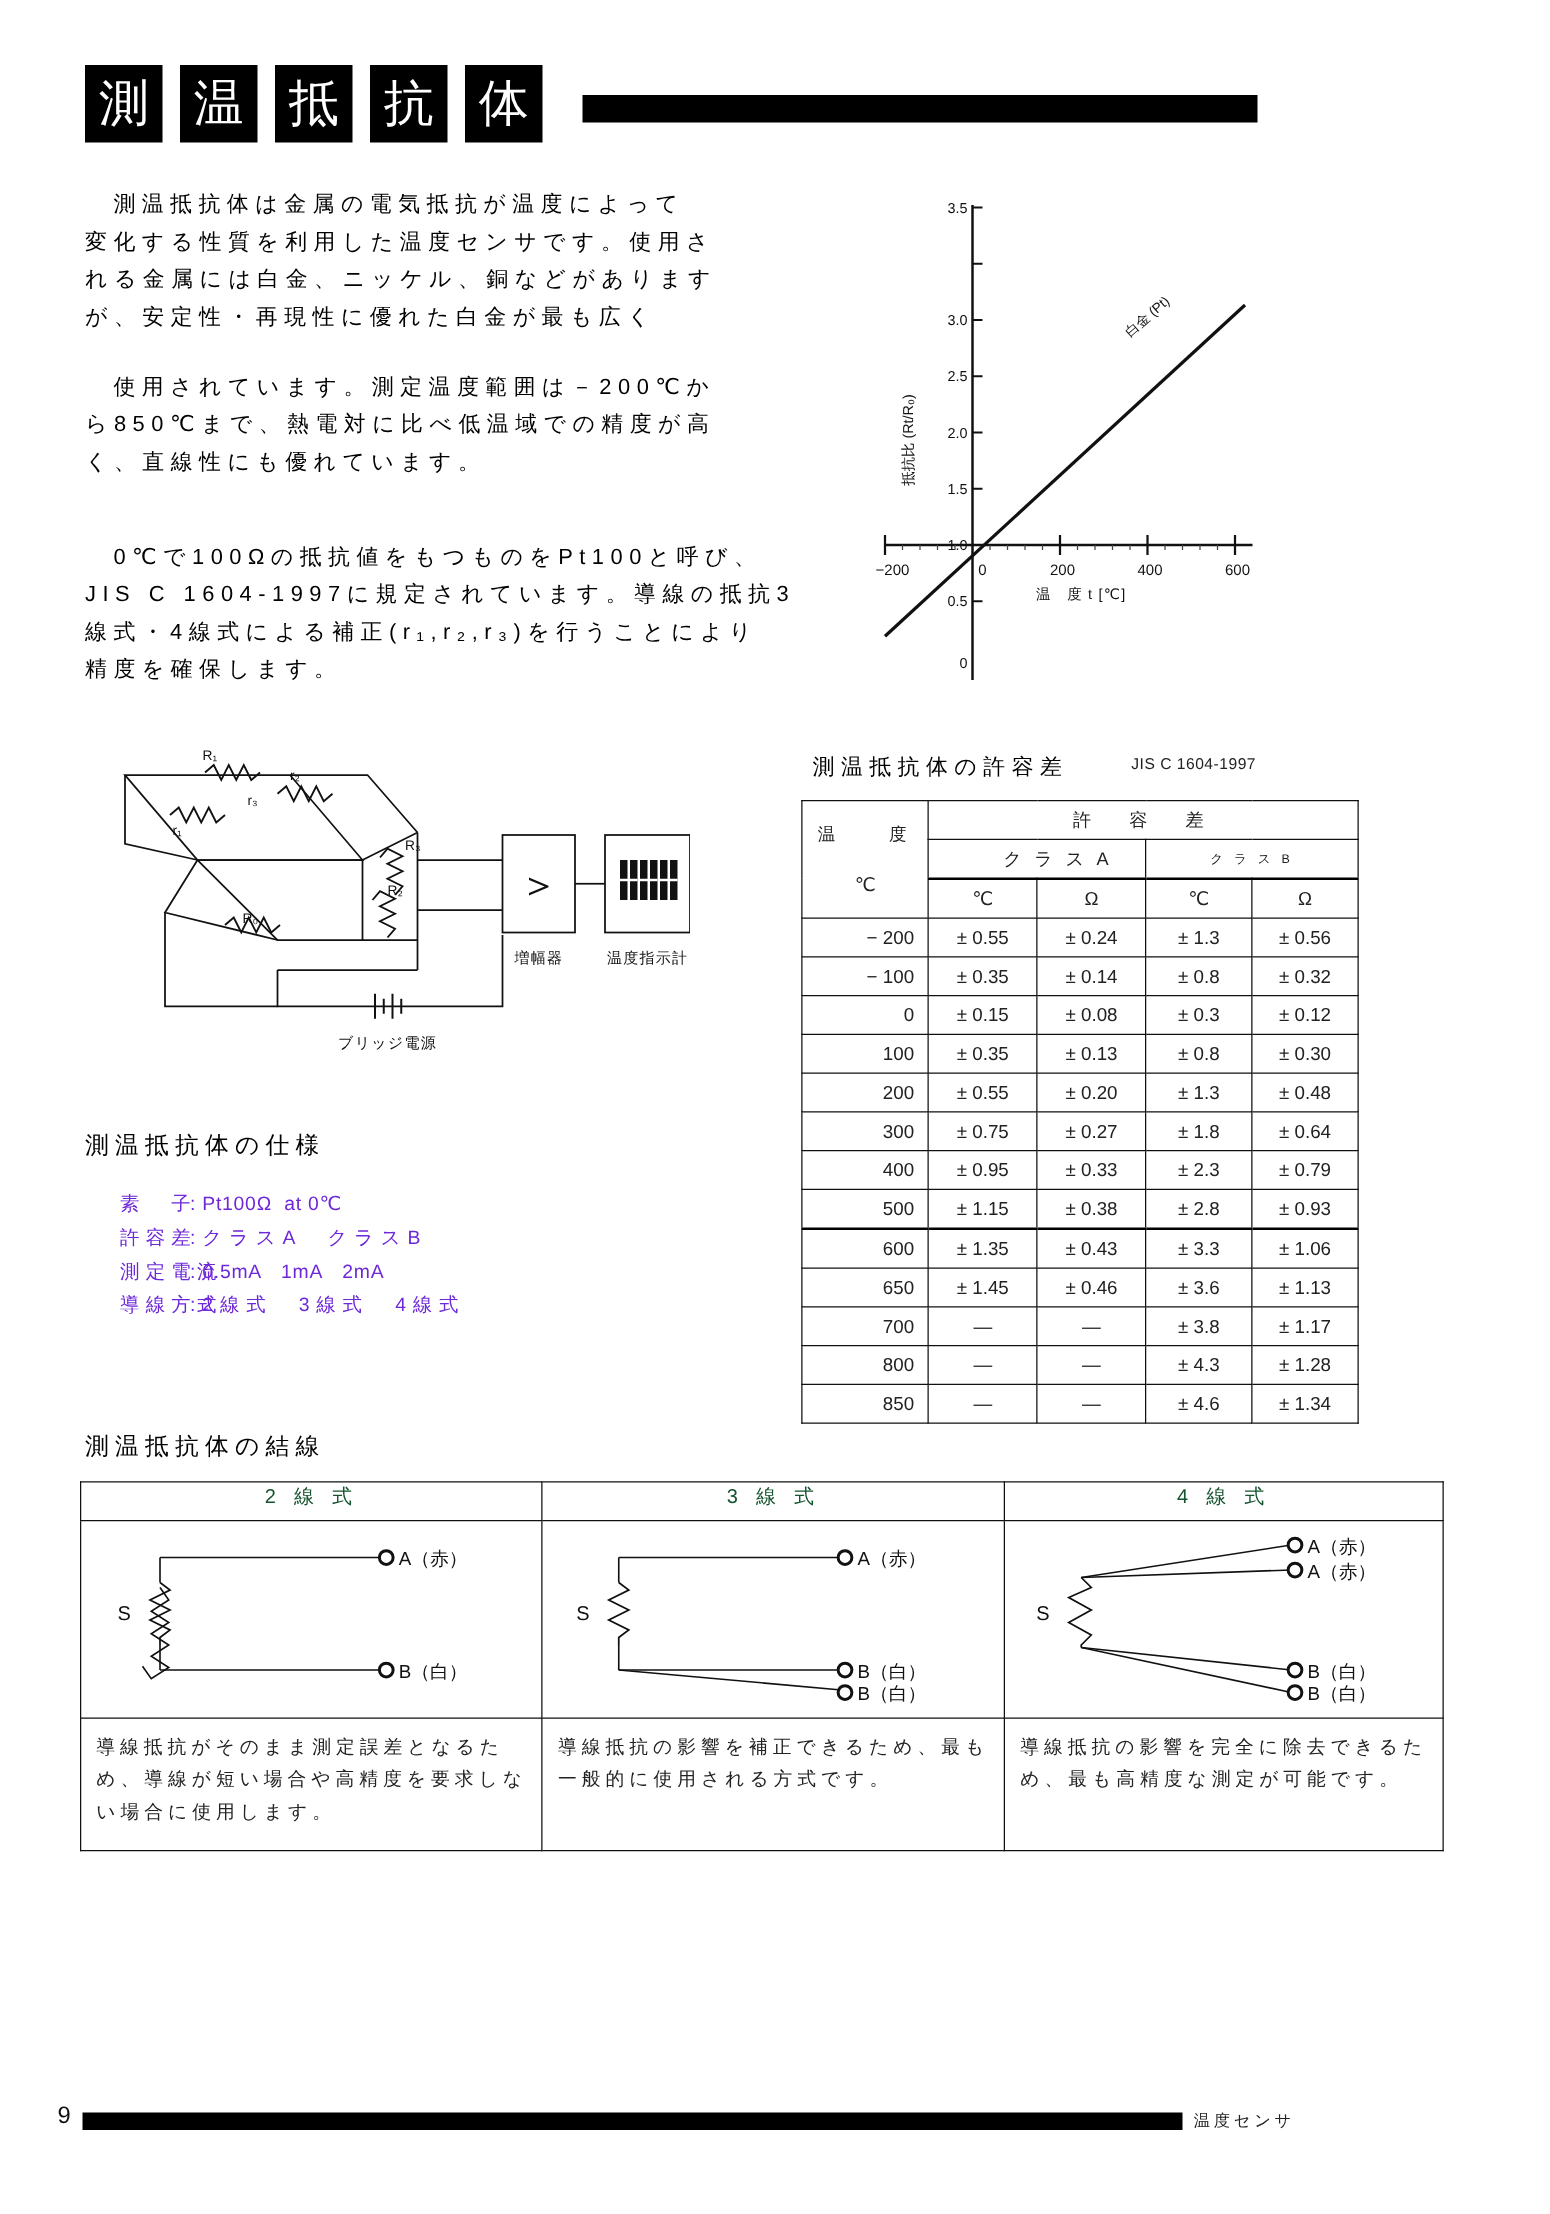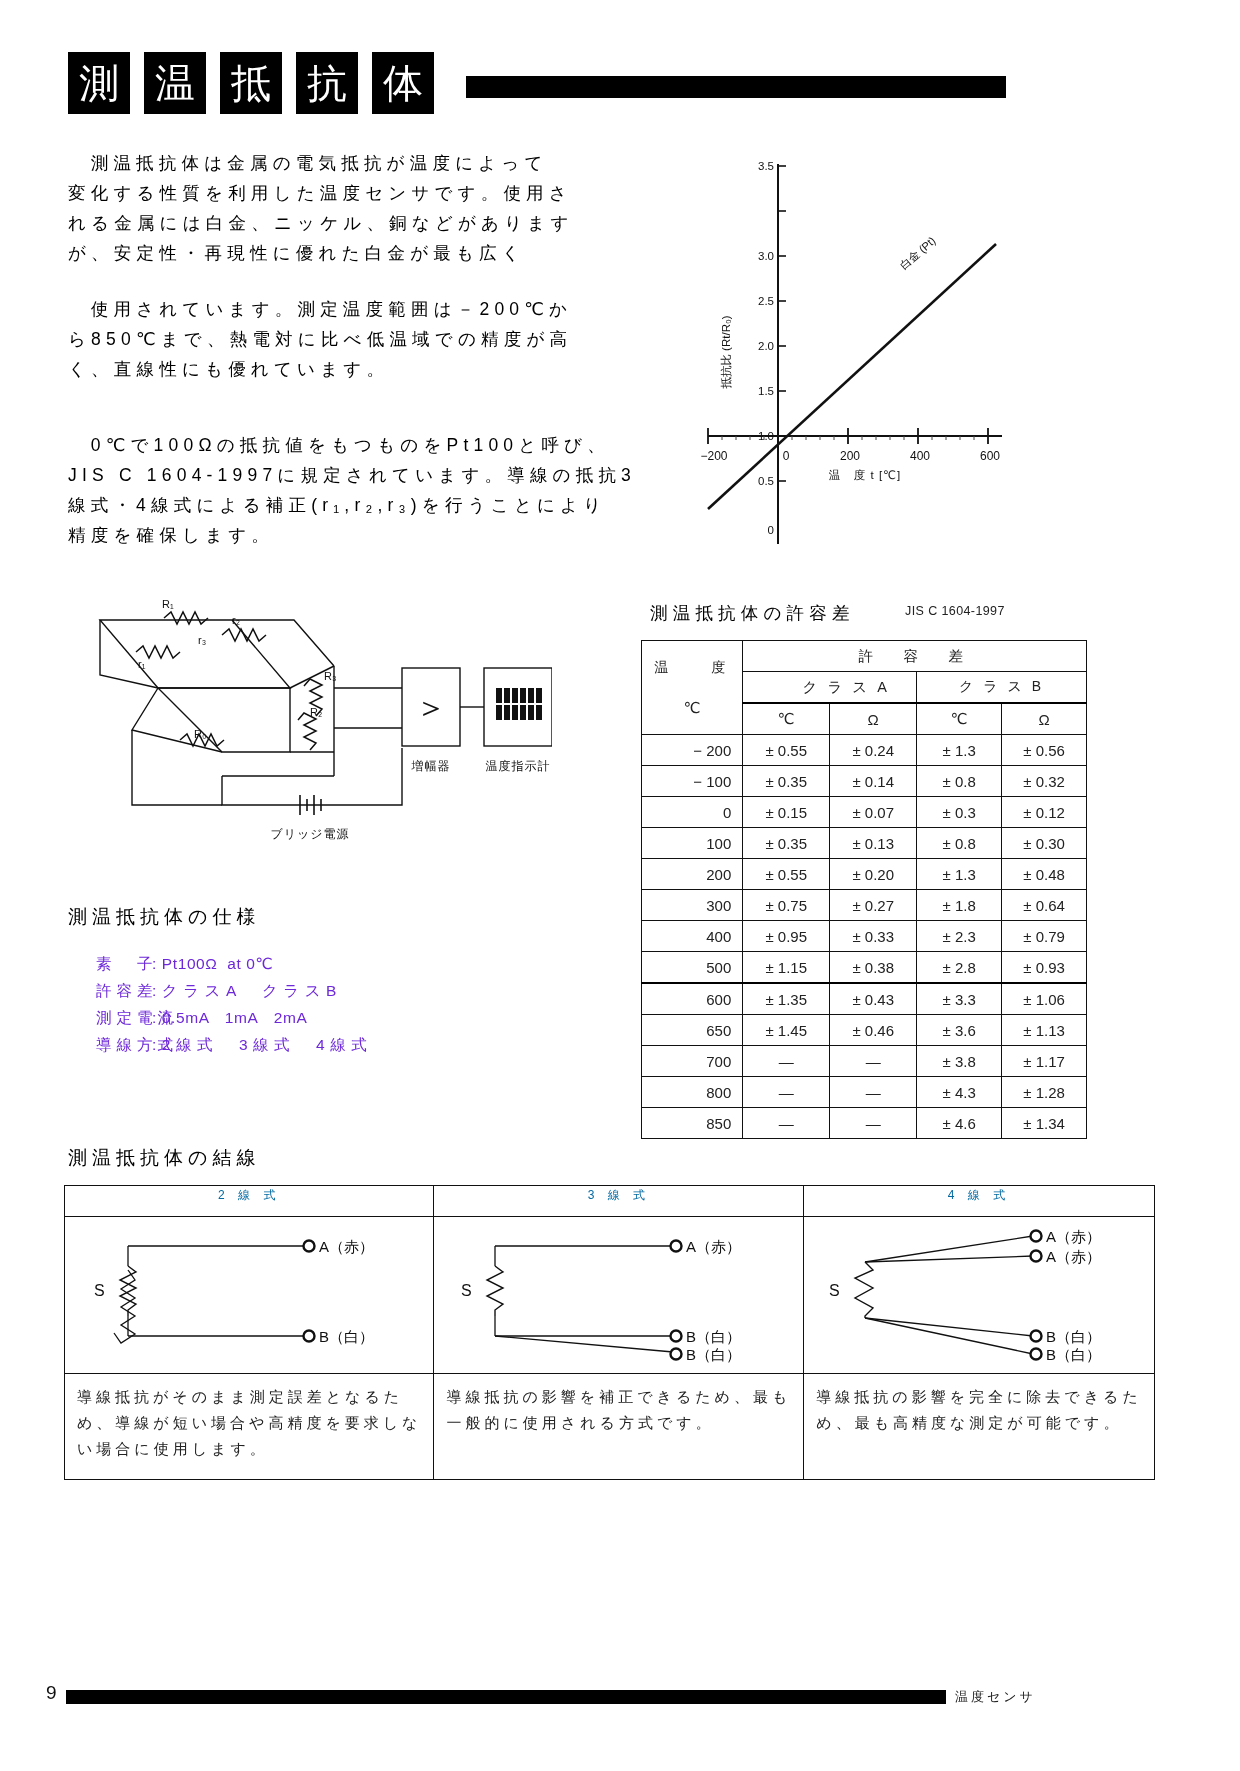--- a/index.html
+++ b/index.html
@@ -55,21 +55,21 @@
   .spec{position:absolute;left:96px;top:950px;font-size:15.5px;line-height:27px;color:#6d28d9;}
   .spec .row{display:flex;white-space:pre;}
   .spec .lbl{letter-spacing:5px;width:56px;display:inline-block;}
   .spec .val{letter-spacing:.6px;}
   .spec .note{padding-left:70px;font-size:14px;letter-spacing:2.6px;}
 
   
   .wire-head{position:absolute;left:68px;top:1143px;}
   .wire-tbl{position:absolute;left:64px;top:1185px;width:945px;border-collapse:collapse;}
   .wire-tbl td{border:1px solid #111;vertical-align:top;}
-  .wire-th{height:28px;text-align:center;font-size:12px;letter-spacing:5px;color:#0369a1;}
+  .wire-th{height:28px;text-align:center;font-size:16px;letter-spacing:5px;color:#14532d;}
   .wire-cell{height:152px;position:relative;}
   .wire-desc{height:95px;padding:10px 12px 0 12px;}
 
   
   .footer-bar{position:absolute;left:66px;top:1690px;width:880px;height:14px;background:#000;}
   .footer-num{position:absolute;left:46px;top:1682px;font-size:19px;color:#111;}
   .footer-jp{position:absolute;left:955px;top:1688px;font-size:13px;letter-spacing:3px;color:#222;}
 
   svg text{font-family:"Liberation Sans","DejaVu Sans",sans-serif;}
 </style>
@@ -253,21 +253,21 @@
     <tbody>
       <tr>
         <td rowspan="3" style="width:86px;">
           <span class="cellc" style="letter-spacing:5px;font-size:14px;">温　　度</span>
           <span class="cellc" style="margin-top:22px;">℃</span>
         </td>
         <td colspan="4" style="letter-spacing:8px;font-size:14.5px;">許　容　差</td>
       </tr>
       <tr>
         <td colspan="2" style="letter-spacing:3px;font-size:14.5px;padding-left:39px;" class="thick-b">ク ラ ス A</td>
-        <td colspan="2" style="letter-spacing:3px;font-size:14px;margin-top:20px;" class="thick-b">ク ラ ス B</td>
+        <td colspan="2" style="letter-spacing:3px;font-size:10px;margin-top:20px;" class="thick-b">ク ラ ス B</td>
       </tr>
       <tr>
         <td style="width:72px;">℃</td>
         <td style="width:72px;">Ω</td>
         <td style="width:70px;">℃</td>
         <td style="width:70px;">Ω</td>
       </tr>
 
       <tr>
         <td class="num">− 200</td>
@@ -279,21 +279,21 @@
       <tr>
         <td class="num">− 100</td>
         <td>± 0.35</td>
         <td>± 0.14</td>
         <td>± 0.8</td>
         <td>± 0.32</td>
       </tr>
       <tr>
         <td class="num">0</td>
         <td>± 0.15</td>
-        <td>± 0.07</td>
+        <td>± 0.08</td>
         <td>± 0.3</td>
         <td>± 0.12</td>
       </tr>
       <tr>
         <td class="num">100</td>
         <td>± 0.35</td>
         <td>± 0.13</td>
         <td>± 0.8</td>
         <td>± 0.30</td>
       </tr>

